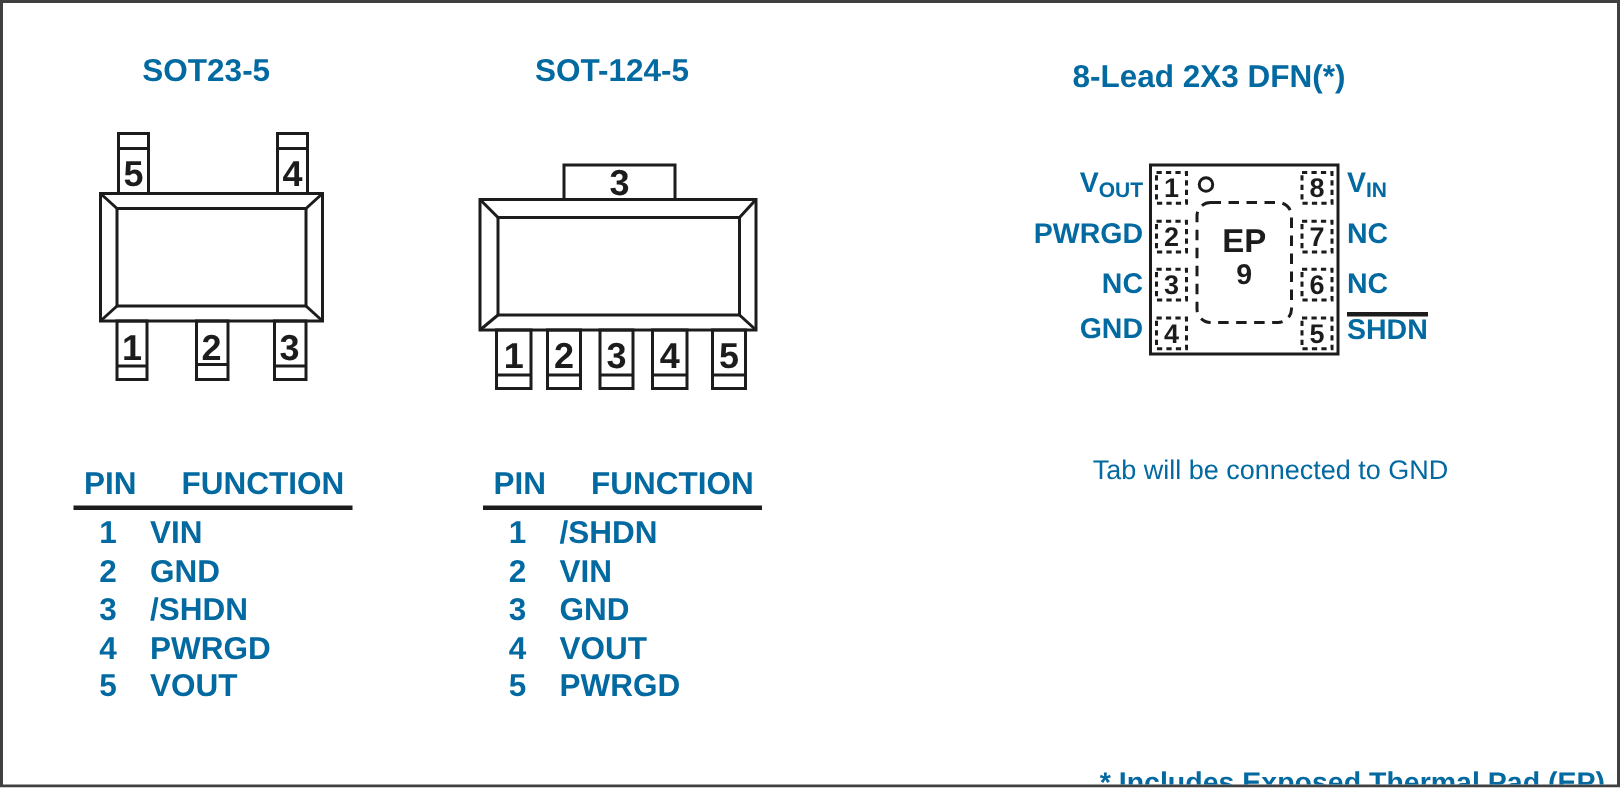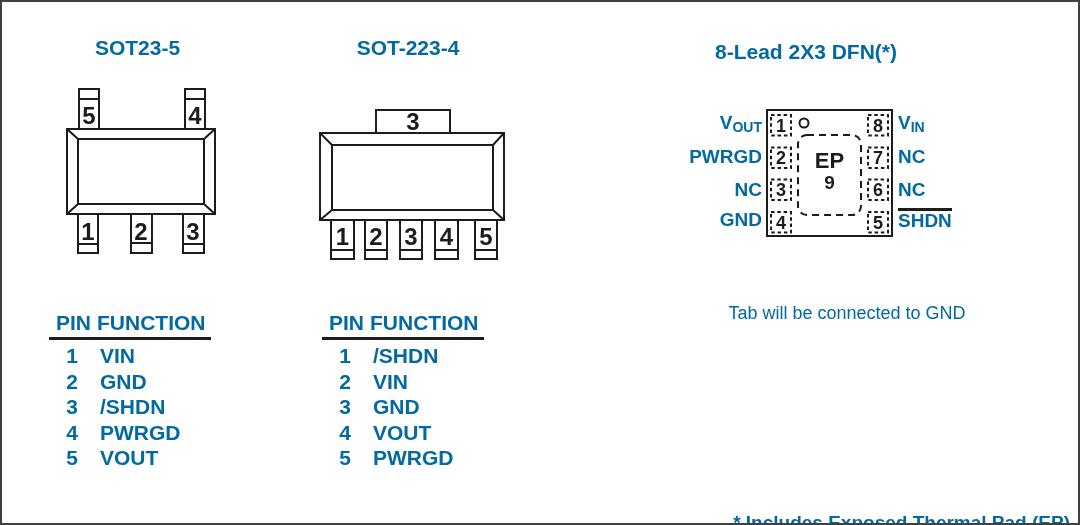--- a/index.html
+++ b/index.html
@@ -21,21 +21,21 @@
     font-family:"Liberation Sans", sans-serif;
   }
   .num24 { font-size:24px; }
   .num18 { font-size:18px; }
   .ep22  { font-size:22px; }
   .ep19  { font-size:19px; }
   .dash-pin { stroke-dasharray:3.5 2.8; }
   .dash-ep  { stroke-dasharray:7 5; }
   .pin-table { position:absolute; font-weight:bold; font-size:21px; white-space:nowrap; }
   .pt-header {
-    display:flex; gap:6px; width:max-content;
+    display:flex; gap:30px; width:max-content;
     padding:0 5px 3px 7px; border-bottom:3px solid #1c1c1c; line-height:22px;
   }
   .pt-rows { margin-top:3px; }
   .pt-row { display:flex; line-height:25.6px; }
   .pt-pin { display:inline-block; width:30px; margin-left:8px; text-align:center; }
   .pt-fn  { margin-left:13px; }
   .dfn-label {
     position:absolute; font-weight:bold; font-size:19px; line-height:20px; white-space:nowrap;
   }
   .dfn-left  { left:610px; width:150px; text-align:right; }
@@ -106,21 +106,21 @@
         <span class="pt-pin">4</span>
         <span class="pt-fn">PWRGD</span>
       </div>
       <div class="pt-row">
         <span class="pt-pin">5</span>
         <span class="pt-fn">VOUT</span>
       </div>
     </div>
   </div>
 
-  <div class="pkg-title" style="left:330px; top:35px; width:152px;">SOT-223-4</div>
+  <div class="pkg-title" style="left:330px; top:35px; width:152px;">SOT-124-5</div>
 
   <svg class="pkg-svg" style="left:315px; top:100px;" width="195" height="160" viewBox="0 0 195 160">
     <g class="stroke">
       <rect x="59" y="8" width="74" height="23"></rect>
       <rect x="3" y="31" width="184" height="87"></rect>
       <rect x="15" y="43" width="161" height="65"></rect>
       <line x1="3" y1="31" x2="15" y2="43"></line>
       <line x1="187" y1="31" x2="176" y2="43"></line>
       <line x1="3" y1="118" x2="15" y2="108"></line>
       <line x1="187" y1="118" x2="176" y2="108"></line>

